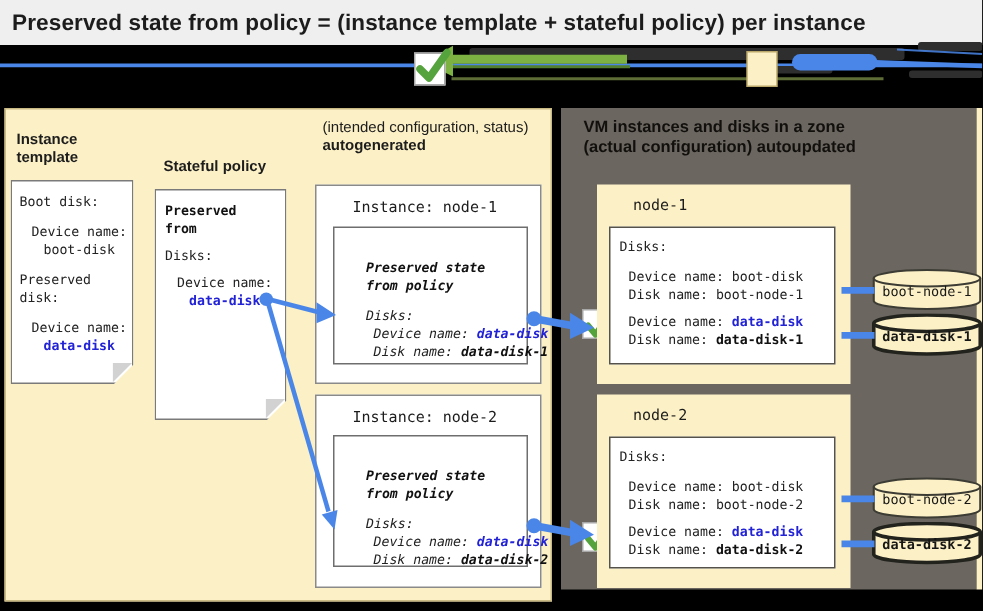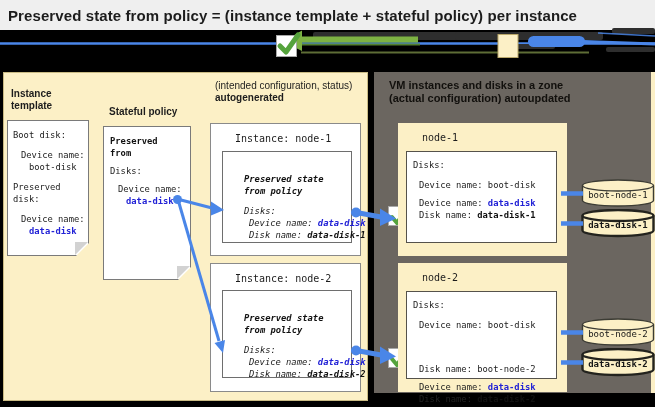--- a/index.html
+++ b/index.html
@@ -149,31 +149,32 @@
       <div class="mono" style="padding-left:5px;"><span>Device name:</span> <span class="blue-code">data-disk</span></div>
       <div class="mono" style="padding-left:5px;"><span>Disk name:</span> <span class="bold-code">data-disk-2</span></div>
     </div>
 
     <div class="creambox" style="left:398px;top:123px;width:169px;height:133px;">
       <div class="inst-label">node-1</div>
     </div>
     <div class="nodeinner" style="left:406px;top:151px;width:151px;height:92px;">
       <div class="mono">Disks:</div>
       <div class="mono gap8" style="padding-left:6px;"><span>Device name:</span> <span>boot-disk</span></div>
+      <div class="mono" style="padding-left:6px;"><span>Disk name:</span> <span>boot-node-1</span></div>
       <div class="mono gap6" style="padding-left:6px;"><span>Device name:</span> <span class="blue-code">data-disk</span></div>
       <div class="mono" style="padding-left:6px;"><span>Disk name:</span> <span class="bold-code">data-disk-1</span></div>
     </div>
 
     <div class="creambox" style="left:398px;top:263px;width:169px;height:129px;">
       <div class="inst-label">node-2</div>
     </div>
     <div class="nodeinner" style="left:406px;top:291px;width:151px;height:88px;">
       <div class="mono">Disks:</div>
       <div class="mono gap8" style="padding-left:6px;"><span>Device name:</span> <span>boot-disk</span></div>
-      <div class="mono" style="padding-left:6px;margin-top:32px;"><span>Disk name:</span> <span>boot-node-2</span></div>
+      <div class="mono" style="padding-left:6px;"><span>Disk name:</span> <span>boot-node-2</span></div>
       <div class="mono gap6" style="padding-left:6px;"><span>Device name:</span> <span class="blue-code">data-disk</span></div>
       <div class="mono" style="padding-left:6px;"><span>Disk name:</span> <span class="bold-code">data-disk-2</span></div>
     </div>
 
     <div class="cyl" style="left:581px;top:179px;">
       <svg width="74" height="29">
           <path d="M1.5 6.5 L1.5 21.5 A35.5 5.5 0 0 0 72.5 21.5 L72.5 6.5" fill="#fcf0c6" stroke="#3c3c34" stroke-width="1.4"></path>
           <ellipse cx="37" cy="6.5" rx="35.5" ry="5.5" fill="#fcf0c6" stroke="#3c3c34" stroke-width="1.4"></ellipse>
         </svg>
       <div class="lbl">boot-node-1</div>

